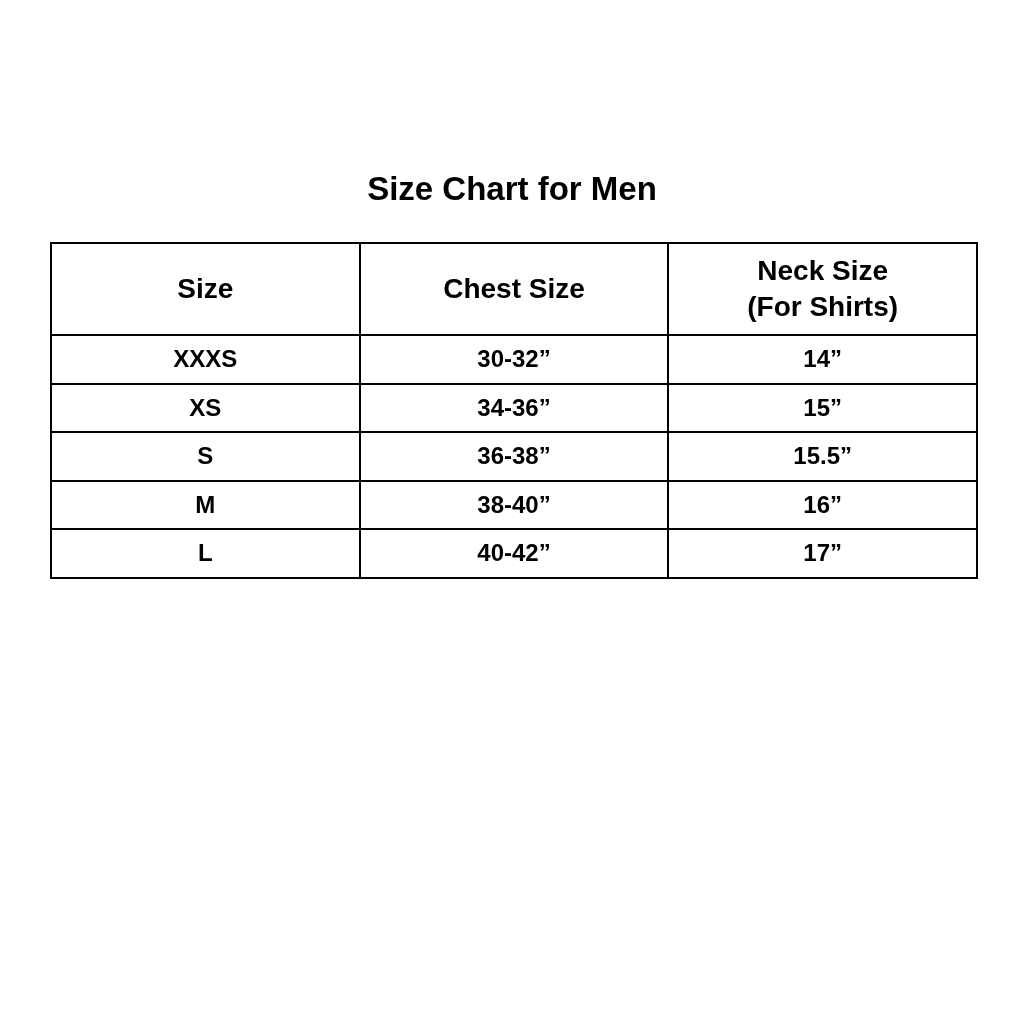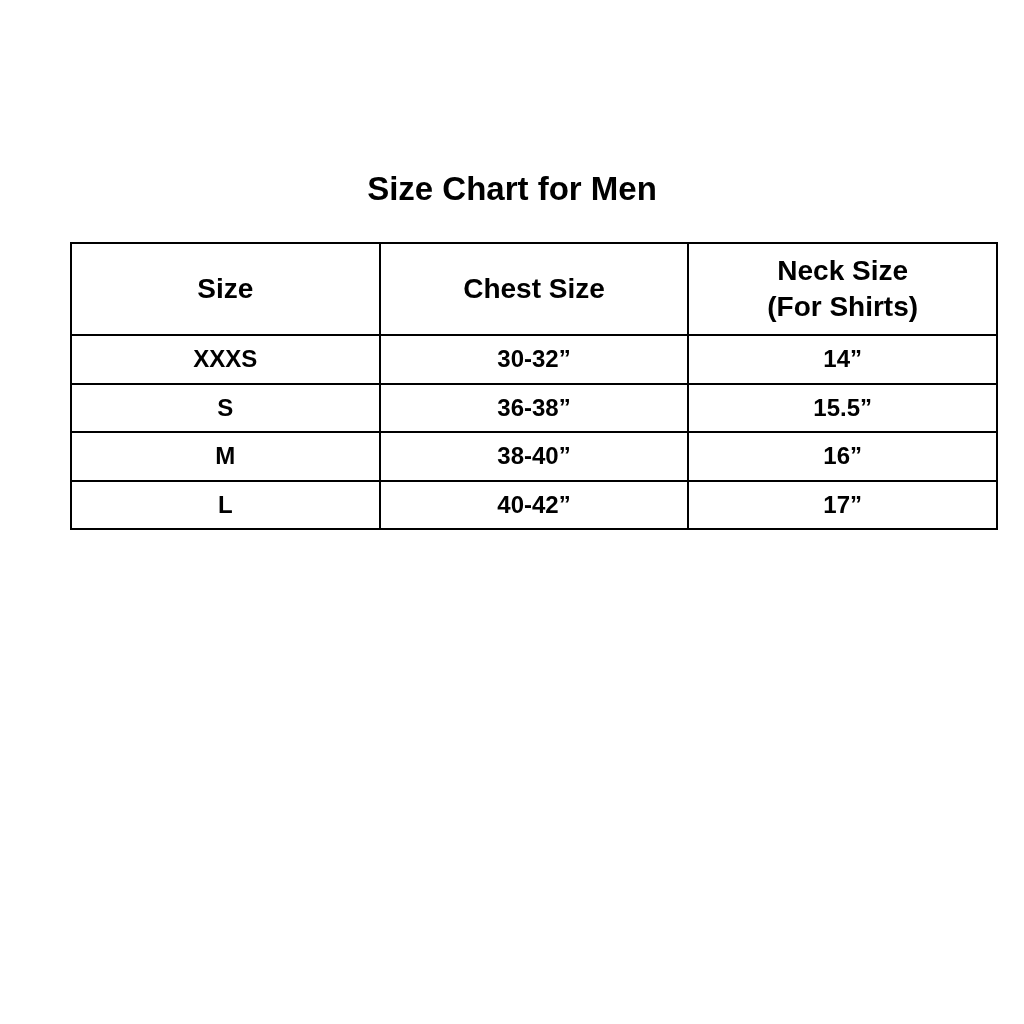--- a/index.html
+++ b/index.html
@@ -27,21 +27,20 @@
     letter-spacing: 0px;
   }
   table.size-chart {
     position: absolute;
     left: 50px;
     top: 242px;
     width: 928px;
     border-collapse: collapse;
     table-layout: fixed;
     background: #ffffff;
-    margin-left: 20px;
   }
   table.size-chart th,
   table.size-chart td {
     border: 2px solid #000000;
     text-align: center;
     vertical-align: middle;
     font-weight: bold;
     overflow: hidden;
   }
   table.size-chart th {
@@ -83,20 +82,25 @@
         </th>
       </tr>
     </thead>
     <tbody>
         <tr>
           <td>XXXS</td>
           <td>30-32”</td>
           <td>14”</td>
         </tr>
         <tr>
+          <td>XS</td>
+          <td>34-36”</td>
+          <td>15”</td>
+        </tr>
+        <tr>
           <td>S</td>
           <td>36-38”</td>
           <td>15.5”</td>
         </tr>
         <tr>
           <td>M</td>
           <td>38-40”</td>
           <td>16”</td>
         </tr>
         <tr>

